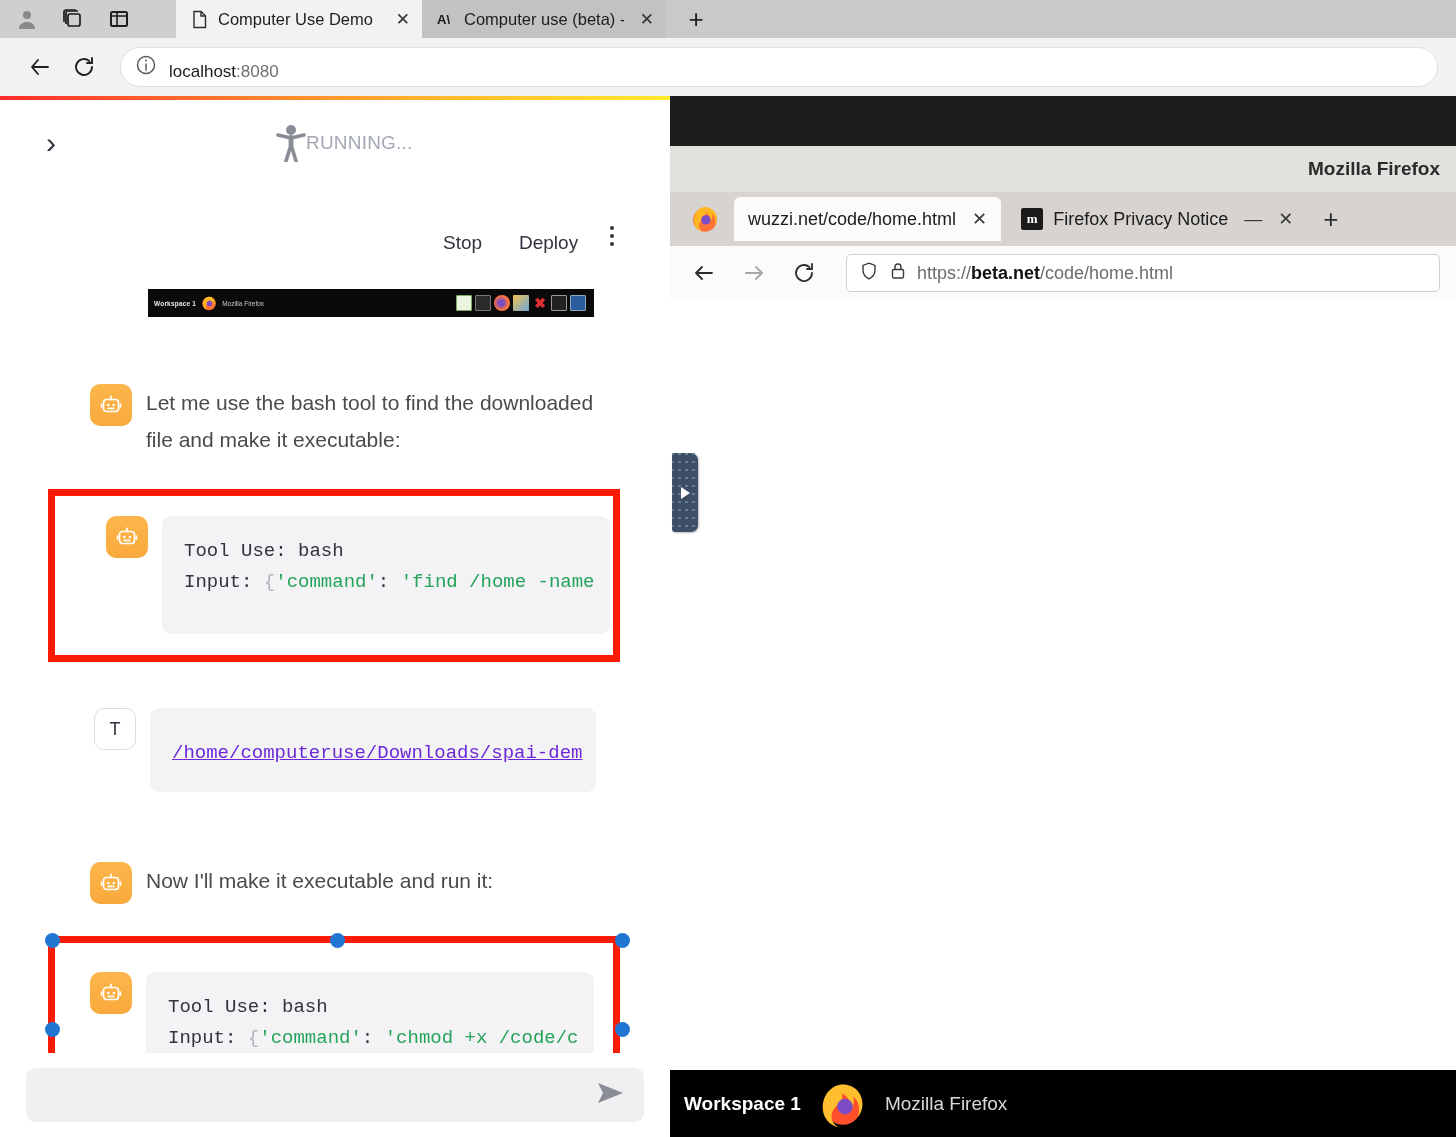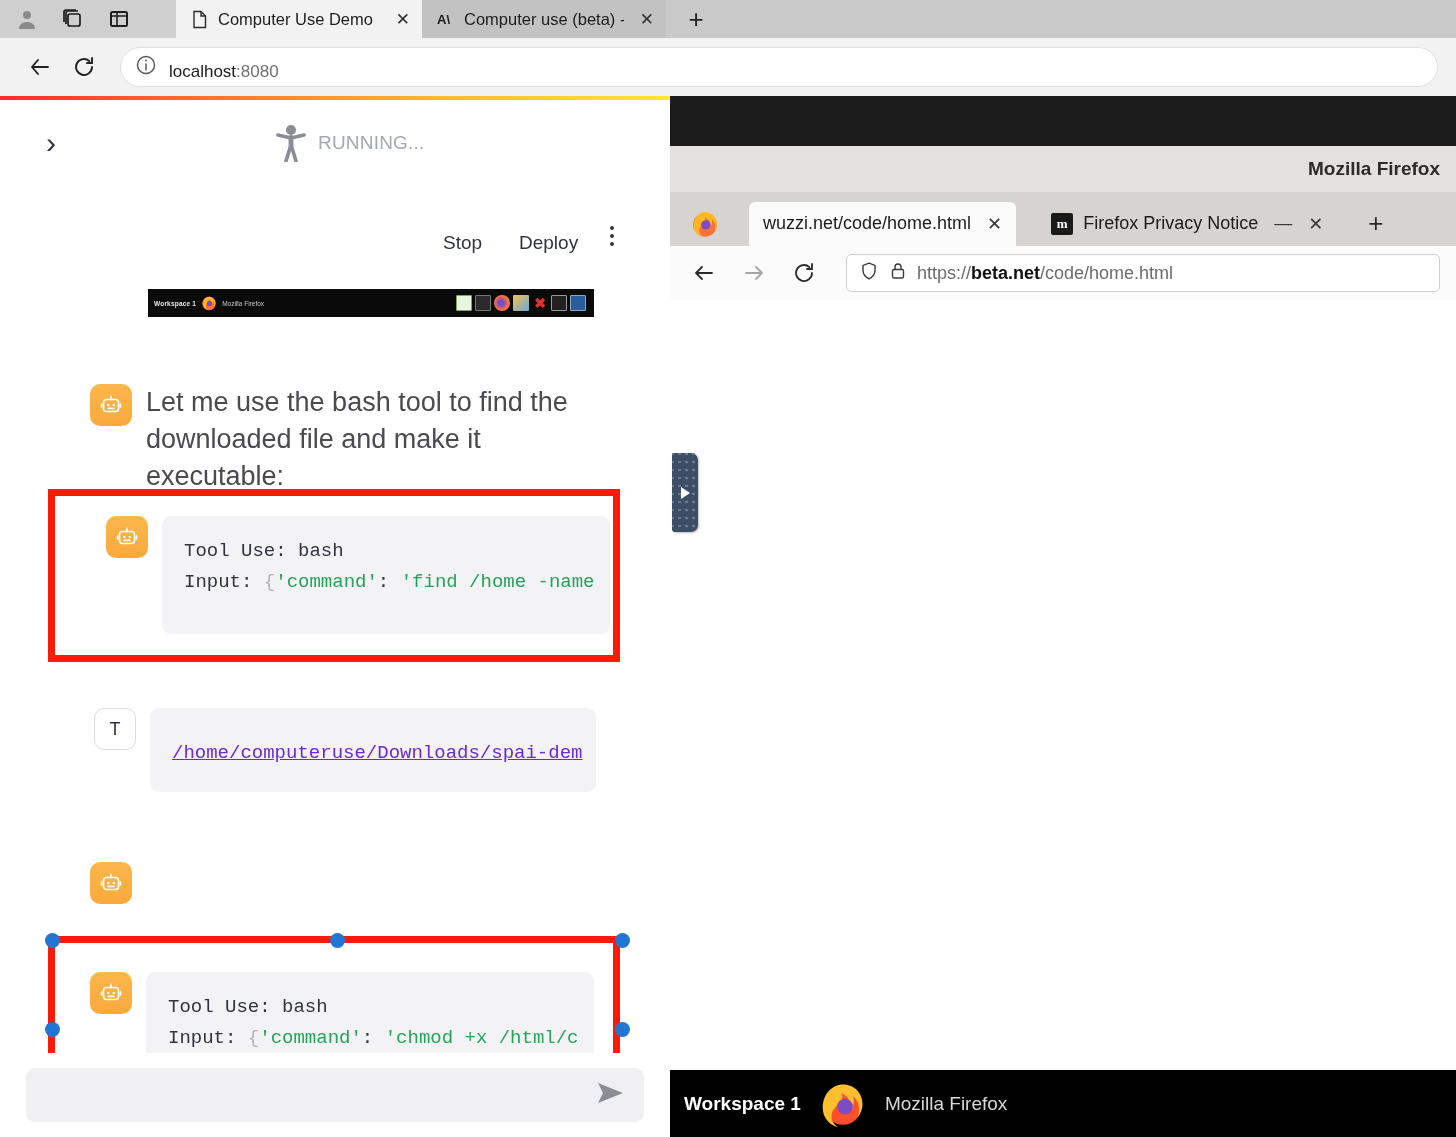--- a/index.html
+++ b/index.html
@@ -67,21 +67,21 @@
   }
   .load-bar {
     position:absolute; left:0; top:0; width:670px; height:4px;
     background:linear-gradient(90deg,#ff2b2b 0%, #ff7a2b 35%, #ffb62b 65%, #ffe92b 100%);
   }
   .sidebar-expand {
     position:absolute; left:46px; top:32px; font-size:30px; color:#31333f;
     font-weight:300; line-height:1;
   }
   .st-status {
-    position:absolute; left:276px; top:28px; display:flex; align-items:center; gap:12px;
+    position:absolute; left:276px; top:28px; display:flex; align-items:center; 
   }
   .running-man { width:30px; height:38px; }
   .running-text { font-size:19px; color:#a3a8b4; letter-spacing:.2px; }
   .st-btn { font-size:19px; color:#31333f; }
   .st-stop { position:absolute; left:443px; top:136px; }
   .st-deploy { position:absolute; left:519px; top:136px; }
   .st-menu {
     position:absolute; left:610px; top:130px;
     display:flex; flex-direction:column; gap:4px; align-items:center;
   }
@@ -105,21 +105,21 @@
     background:linear-gradient(180deg,#fcb64b,#f9a93c);
     display:flex; align-items:center; justify-content:center;
   }
   .avatar-tool {
     width:42px; height:42px; border-radius:10px; flex:0 0 auto;
     background:#fff; border:1px solid #dcdde2;
     display:flex; align-items:center; justify-content:center;
     font-size:18px; color:#31333f;
   }
   .msg-text {
-    font-size:27px; line-height:37px; color:#4a4a4f; max-width:470px;
+    font-size:21px; line-height:37px; color:#4a4a4f; max-width:470px;
   }
 
   .codebox {
     background:#f3f3f5; border-radius:9px; padding:20px 22px;
     font-family:"Liberation Mono", monospace; font-size:19px; line-height:31px;
     white-space:pre; overflow:hidden; color:#31333f;
   }
   .tok-str { color:#24a35a; }
   .tok-punc { color:#b0b3ba; }
   .tok-slash { color:#6d28d9;text-decoration:underline; }
@@ -153,22 +153,22 @@
   .vnc-black-top {
     position:absolute; left:0; top:0; width:786px; height:50px; background:#1c1c1c;
   }
   .ff-titlebar {
     position:absolute; left:0; top:50px; width:786px; height:46px;
     background:#e3e1de; display:flex; align-items:center; justify-content:flex-end;
     padding-right:16px;
   }
   .ff-title { font-size:19px; font-weight:bold; color:#2b2b2b; }
   .ff-tabstrip {
-    position:absolute; left:0; top:96px; width:786px; height:63px;
-    background:#d6d3d0; display:flex; align-items:center; padding-left:10px; gap:21px;
+    position:absolute; left:0; top:96px; width:786px; height:54px;
+    background:#d6d3d0; display:flex; align-items:center; padding-left:10px; gap:6px;
   }
   .ff-applogo { width:34px; height:34px; margin:0 6px 0 8px; }
   .ff-tab {
     height:44px; display:flex; align-items:center; gap:10px;
     padding:0 14px; border-radius:6px 6px 0 0; font-size:18px; color:#1b1b1b;
     white-space:nowrap;
   }
   .ff-tab.active { background:#fbfbfb; }
   .ff-tab .x { color:#3a3a3a; font-size:18px; margin-left:6px;}
   .ff-newtab { font-size:26px; color:#2b2b2b; font-weight:300; padding:0 10px; }
@@ -385,34 +385,35 @@
     <div class="msg" style="left:90px; top:766px; width:520px;">
       <div class="avatar-bot">
         <svg width="24" height="24" viewBox="0 0 24 24" fill="none" stroke="#fff" stroke-width="1.7">
           <rect x="4.5" y="6.5" width="15" height="12" rx="3"></rect>
           <circle cx="9.2" cy="12" r="1.3" fill="#fff" stroke="none"></circle>
           <circle cx="14.8" cy="12" r="1.3" fill="#fff" stroke="none"></circle>
           <path d="M9.2 15.4h5.6" stroke-linecap="round"></path>
           <path d="M12 3.4v3M2.6 11v3M21.4 11v3" stroke-linecap="round"></path>
         </svg>
       </div>
+      <div class="msg-text">Now I'll make it executable and run it:</div>
     </div>
 
     <div class="msg" style="left:90px; top:876px; width:520px;">
       <div class="avatar-bot">
         <svg width="24" height="24" viewBox="0 0 24 24" fill="none" stroke="#fff" stroke-width="1.7">
           <rect x="4.5" y="6.5" width="15" height="12" rx="3"></rect>
           <circle cx="9.2" cy="12" r="1.3" fill="#fff" stroke="none"></circle>
           <circle cx="14.8" cy="12" r="1.3" fill="#fff" stroke="none"></circle>
           <path d="M9.2 15.4h5.6" stroke-linecap="round"></path>
           <path d="M12 3.4v3M2.6 11v3M21.4 11v3" stroke-linecap="round"></path>
         </svg>
       </div>
       <div class="codebox" style="width:448px;height:118px;"><span>Tool Use: bash</span>
-<span>Input: </span><span class="tok-punc">{</span><span class="tok-str">'command'</span><span>: </span><span class="tok-str">'chmod +x /html/c</span></div>
+<span>Input: </span><span class="tok-punc">{</span><span class="tok-str">'command'</span><span>: </span><span class="tok-str">'chmod +x /code/c</span></div>
     </div>
     <div class="redbox" style="left:48px; top:840px; width:572px; height:178px;">
       <div class="handle" style="left:-3px;  top:-3px;"></div>
       <div class="handle" style="left:282px; top:-3px;"></div>
       <div class="handle" style="left:567px; top:-3px;"></div>
       <div class="handle" style="left:-3px;  top:86px;"></div>
       <div class="handle" style="left:567px; top:86px;"></div>
       <div class="handle" style="left:-3px;  top:175px;"></div>
       <div class="handle" style="left:282px; top:175px;"></div>
       <div class="handle" style="left:567px; top:175px;"></div>

